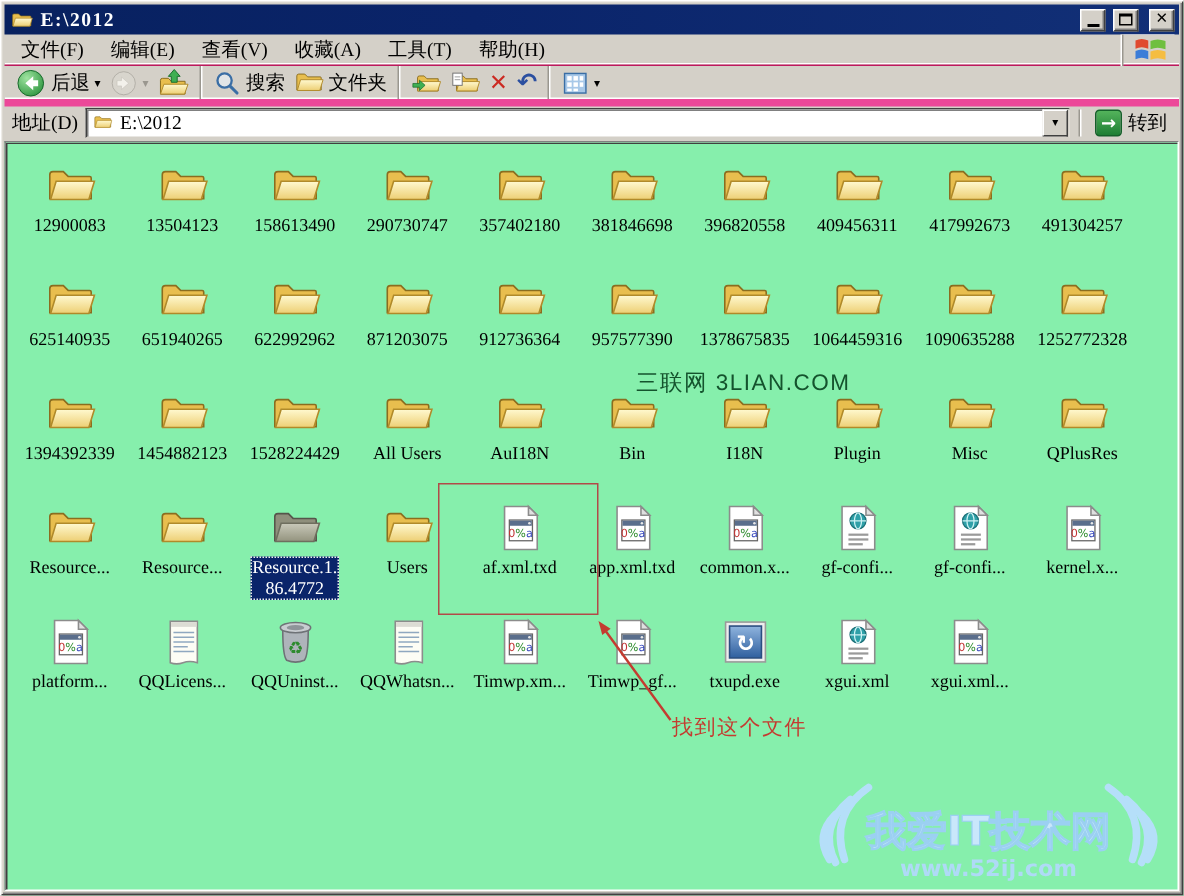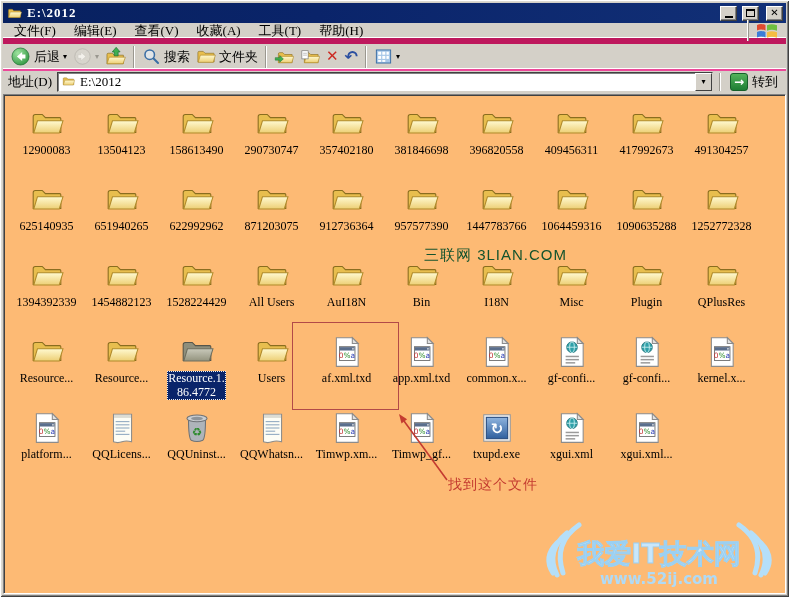--- a/index.html
+++ b/index.html
@@ -18,47 +18,47 @@
   .tb-spacer { flex:1; }
   .tb-btn { width:17px; height:15px; background:#D4D0C8; display:flex; align-items:center; justify-content:center;
     border:1px solid; border-color:#FFFFFF #404040 #404040 #FFFFFF; box-shadow: inset -1px -1px 0 #808080; }
   .tb-btn + .tb-btn { margin-left:1px; }
   .tb-btn.close { margin-left:3px; }
   .glyph-min { width:8px; height:2px; background:#000; margin-top:8px; }
   .glyph-max { width:9px; height:8px; border:1px solid #000; border-top-width:2px; }
   .glyph-close { font-size:10px; font-weight:bold; color:#000; font-family:"DejaVu Sans", sans-serif; line-height:1; }
 
   .menubar { height:21px; display:flex; align-items:center; padding:0 2px; flex:0 0 auto;
-    border-bottom:6px solid #be185d; box-shadow: inset 0 -1px 0 #FFFFFF; font-size:13px; }
+    border-bottom:1px solid #be185d; box-shadow: inset 0 -1px 0 #FFFFFF; font-size:13px; }
   .menu-item { padding:1px 9px; color:#000; cursor:default; }
   .winlogo-box { width:36px; height:21px; display:flex; align-items:center; justify-content:center;
     border-left:1px solid #9a978f; box-shadow:-1px 0 0 #fff; }
 
   .toolbar { height:27px; display:flex; align-items:center; padding:0 4px; flex:0 0 auto;
-    border-bottom:2px solid #ec4899; box-shadow: inset 0 -1px 0 #FFFFFF; font-size:13px; }
+    border-bottom:5px solid #ec4899; box-shadow: inset 0 -1px 0 #FFFFFF; font-size:13px; }
   .tool-btn { display:flex; align-items:center; gap:3px; padding:1px 3px; }
   .tool-sep { width:2px; height:22px; border-left:1px solid #9a978f; border-right:1px solid #fff; margin:0 4px; }
   .dd-arrow { font-size:8px; color:#000; font-family:"DejaVu Sans", sans-serif; }
   .dd-arrow.dim { color:#9a978f; }
   .glyph-del { color:#CC2A22; font-weight:bold; font-size:15px; font-family:"DejaVu Sans", sans-serif; line-height:1; }
   .glyph-undo { color:#2B4FA0; font-weight:bold; font-size:16px; font-family:"DejaVu Sans", sans-serif; line-height:1; }
 
   .addressbar { height:23px; display:flex; align-items:center; gap:5px; padding:0 3px 2px 5px; flex:0 0 auto; font-size:13px;justify-content:space-between; }
   .addr-label { white-space:nowrap; }
   .addr-field { flex:1; height:20px; background:#fff; display:flex; align-items:center; gap:4px; padding:0 0 0 3px;
     border:1px solid; border-color:#404040 #D4D0C8 #D4D0C8 #404040; box-shadow: inset 1px 1px 0 #808080; }
   .addr-text { flex:1; font-size:13px; color:#000; }
   .addr-drop { width:17px; height:18px; background:#D4D0C8; display:flex; align-items:center; justify-content:center;
     border:1px solid; border-color:#FFFFFF #404040 #404040 #FFFFFF; }
   .go-btn { display:flex; align-items:center; gap:4px; padding:1px 5px 1px 3px; }
   .go-icon { width:18px; height:18px; background:linear-gradient(180deg,#53B35B,#1E7E34); border:1px solid #15602A;
     border-radius:3px; color:#fff; font-weight:bold; font-size:12px; display:flex; align-items:center; justify-content:center;
     font-family:"DejaVu Sans", sans-serif; }
 
-  .content { flex:1; background:#fdba74; position:relative; overflow:hidden;
+  .content { flex:1; background:#86efac; position:relative; overflow:hidden;
     border:1px solid; border-color:#808080 #FFFFFF #FFFFFF #808080; box-shadow: inset 1px 1px 0 #404040; }
 
   
   .file-grid { position:absolute; inset:2px; padding:5px 0 0 3px; display:flex; flex-wrap:wrap; align-content:flex-start; }
   .file-item { width:75px; height:76px; display:flex; flex-direction:column; align-items:center; }
   .fi-icon { width:34px; height:34px; margin-top:5px; flex:0 0 auto; }
   .fi-label { margin-top:2px; font-size:12px; line-height:1.2; text-align:center; color:#000;
     white-space:pre-line; padding:0 1px; max-width:75px; }
   .file-item.selected .fi-label { background:#0A246A; color:#fff; outline:1px dotted #EEE; outline-offset:-1px; }
 
@@ -411,21 +411,21 @@
         <div class="file-item">
           <svg class="fi-icon" viewBox="0 0 32 32">
             <use href="#sym-folder"></use>
           </svg>
           <span class="fi-label">957577390</span>
         </div>
         <div class="file-item">
           <svg class="fi-icon" viewBox="0 0 32 32">
             <use href="#sym-folder"></use>
           </svg>
-          <span class="fi-label">1447783766</span>
+          <span class="fi-label">1378675835</span>
         </div>
         <div class="file-item">
           <svg class="fi-icon" viewBox="0 0 32 32">
             <use href="#sym-folder"></use>
           </svg>
           <span class="fi-label">1064459316</span>
         </div>
         <div class="file-item">
           <svg class="fi-icon" viewBox="0 0 32 32">
             <use href="#sym-folder"></use>
@@ -477,27 +477,27 @@
         <div class="file-item">
           <svg class="fi-icon" viewBox="0 0 32 32">
             <use href="#sym-folder"></use>
           </svg>
           <span class="fi-label">I18N</span>
         </div>
         <div class="file-item">
           <svg class="fi-icon" viewBox="0 0 32 32">
             <use href="#sym-folder"></use>
           </svg>
+          <span class="fi-label">Plugin</span>
+        </div>
+        <div class="file-item">
+          <svg class="fi-icon" viewBox="0 0 32 32">
+            <use href="#sym-folder"></use>
+          </svg>
           <span class="fi-label">Misc</span>
-        </div>
-        <div class="file-item">
-          <svg class="fi-icon" viewBox="0 0 32 32">
-            <use href="#sym-folder"></use>
-          </svg>
-          <span class="fi-label">Plugin</span>
         </div>
         <div class="file-item">
           <svg class="fi-icon" viewBox="0 0 32 32">
             <use href="#sym-folder"></use>
           </svg>
           <span class="fi-label">QPlusRes</span>
         </div>
         <div class="file-item">
           <svg class="fi-icon" viewBox="0 0 32 32">
             <use href="#sym-folder"></use>

